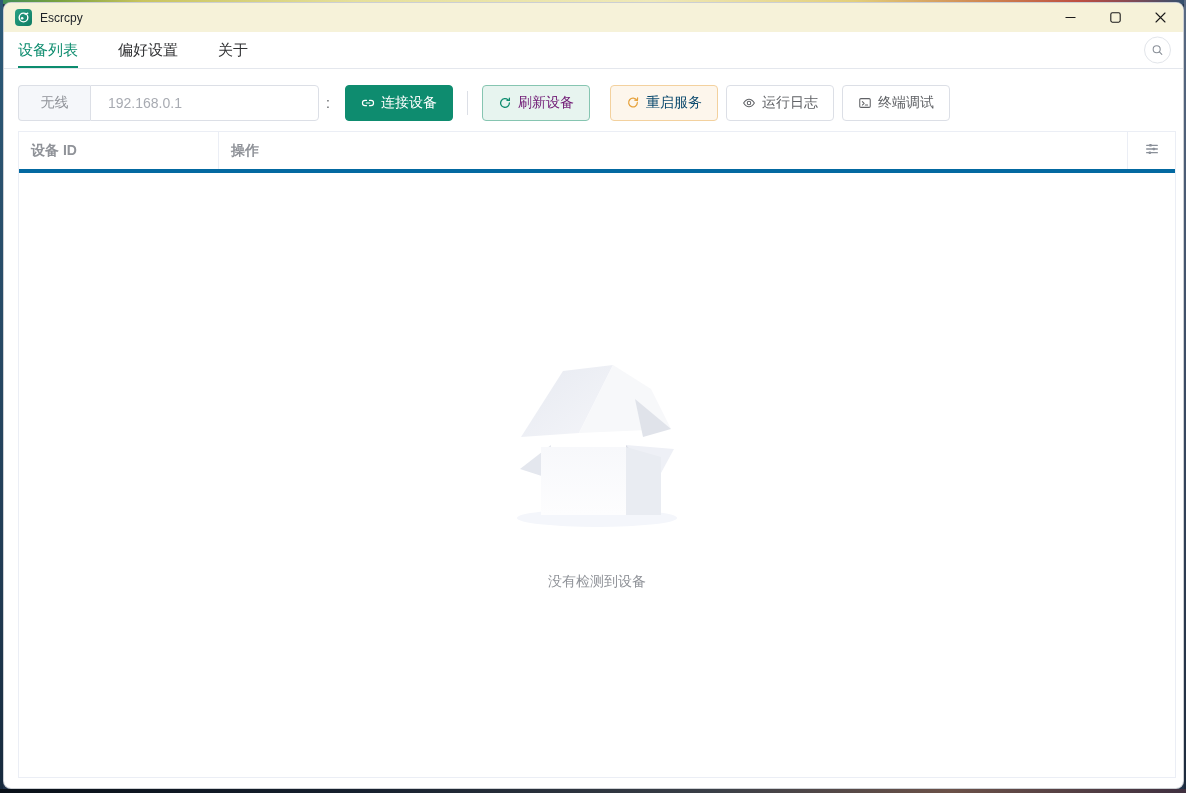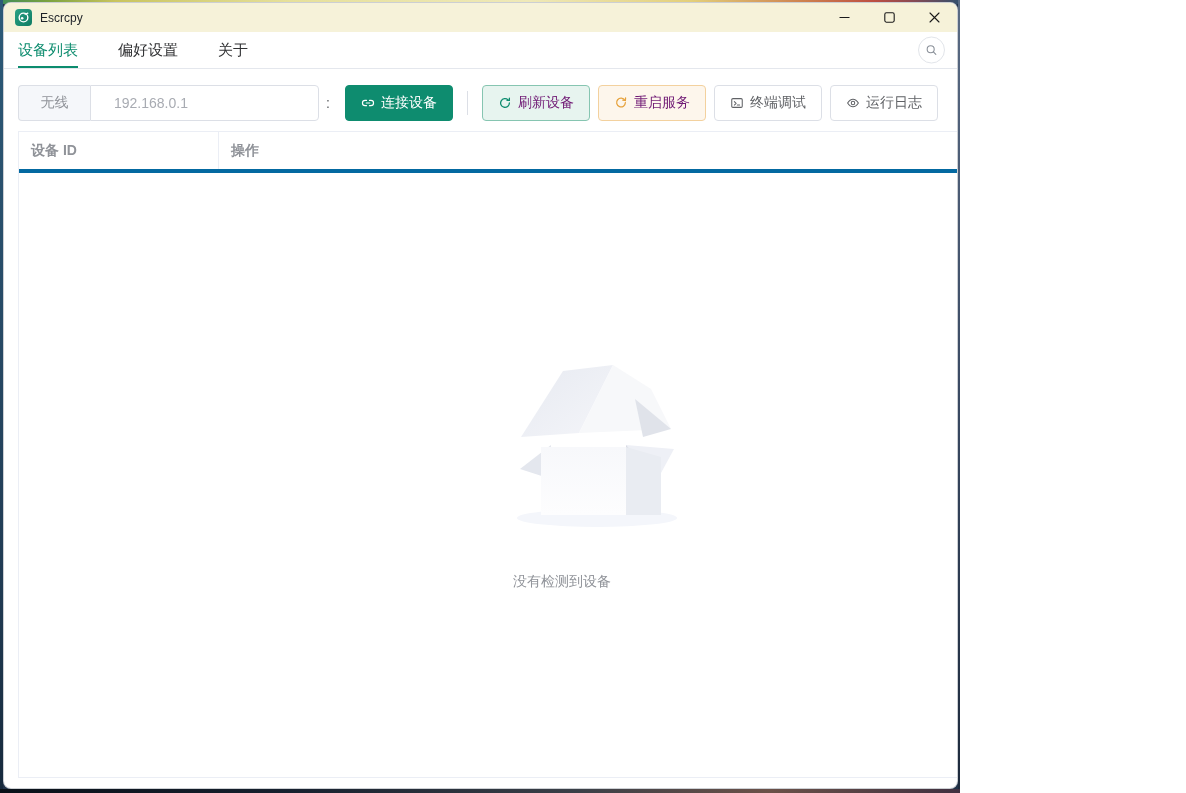--- a/index.html
+++ b/index.html
@@ -1,21 +1,21 @@
 <!DOCTYPE html>
 <html><head>
 <meta charset="utf-8">
 <style>
   * { margin:0; padding:0; box-sizing:border-box; }
   html,body { width:1186px; height:793px; overflow:hidden; }
   body { font-family:"Liberation Sans","DejaVu Sans",sans-serif; }
 
   
   .desktop {
-    position:relative; width:960px; height:793px;
+    position:relative; width:1186px; height:793px;
     background:#22334a;
   }
   .edge-top {
     position:absolute; top:0; left:0; right:0; height:4px;
     background:linear-gradient(90deg,#3f8d58 0%,#7ba23f 5%,#c9c45e 12%,#e6e09a 30%,
       #efe9b8 55%,#e3cf7a 72%,#cd7f4e 84%,#bd4f41 91%,#8a4a52 95%,#31506e 100%);
   }
   .edge-left { position:absolute; top:0; left:0; bottom:0; width:3px;
     background:linear-gradient(180deg,#2c5a78,#274a66 40%,#203a52 75%,#16293c); }
   .edge-right { position:absolute; top:0; right:0; bottom:0; width:2px;
@@ -71,56 +71,56 @@
     display:flex; align-items:center; margin:16px 14px 0 14px; height:36px;
   }
   .input-group { display:flex; height:36px; width:301px;justify-content:center; }
   .prepend {
     width:72px; background:#f5f7fa; border:1px solid #dcdfe6; border-right:none;
     border-radius:4px 0 0 4px; color:#909399; font-size:14px;
     display:flex; align-items:center; justify-content:center;
   }
   .el-input {
     height:36px; border:1px solid #dcdfe6; border-radius:4px;
-    font-size:14px; color:#606266; padding:0 23px; outline:none; background:#fff;
+    font-size:14px; color:#606266; padding:0 17px; outline:none; background:#fff;
   }
   .el-input::placeholder { color:#a8abb2; }
   .ip-input { flex:1; border-radius:0 4px 4px 0; }
   .colon { color:#606266; font-size:14px; margin:0 7px; }
   .port-input { width:111px; }
 
   .btn {
     height:36px; border-radius:4px; font-size:14px; cursor:pointer;
     display:inline-flex; align-items:center; justify-content:center; gap:6px;
     padding:0 15px; white-space:nowrap; border:1px solid transparent;
   }
   .btn-primary { background:#0e8c6f; border-color:#0e8c6f; color:#ffffff; margin-left:8px; }
   .btn-success-plain { background:#e7f4ef; border-color:#86c5b1; color:#701a75; }
-  .btn-warning-plain { background:#fdf6ec; border-color:#f3d19e; color:#701a75; margin-left:8px; }
+  .btn-warning-plain { background:#fdf6ec; border-color:#f3d19e; color:#0c4a6e; margin-left:20px; }
   .btn-default { background:#fff; border-color:#dcdfe6; color:#606266; margin-left:8px; }
   .v-divider { width:1px; height:24px; background:#dcdfe6; margin:0 14px; }
 
   
   .table {
     margin:10px 14px 0 14px; width:1158px; height:647px;
     border:1px solid #ebeef5; display:flex; flex-direction:column; background:#fff;
   }
   .thead { display:flex; height:41px; border-bottom:4px solid #0369a1; flex:none; }
   .th {
     display:flex; align-items:center; padding:0 12px;
     font-size:14px; font-weight:700; color:#909399;
     border-right:1px solid #ebeef5;
   }
   .th-id { width:200px; }
   .th-name { width:459px; }
   .th-ops { flex:1; }
   .th-settings { width:47px; border-right:none; justify-content:center; padding:0; cursor:pointer; }
 
   .tbody { flex:1; display:flex; align-items:center; justify-content:center; }
-  .empty { display:flex; flex-direction:column; }
+  .empty { display:flex; flex-direction:column; align-items:center; }
   .empty-text { margin-top:40px; font-size:14px; color:#909399; }
 
   .icon14 { width:14px; height:14px; display:block; }
   .icon13 { width:13px; height:13px; display:block; }
 </style>
 </head>
 <body>
 
 <div class="desktop">
   <div class="edge-top"></div>
@@ -211,37 +211,37 @@
           <svg class="icon14" viewBox="0 0 24 24" fill="none" stroke="#e6a23c" stroke-width="2.2" stroke-linecap="round">
             <path d="M18.5 7.5a7.5 7.5 0 1 0 1 3.8"></path>
             <polyline points="19.8 3.2 19.5 7.8 15 7.2"></polyline>
           </svg>
         </span>
         <span>重启服务</span>
       </button>
 
       <button class="btn btn-default">
         <span>
+          <svg class="icon14" viewBox="0 0 24 24" fill="none" stroke="#606266" stroke-width="1.8">
+            <path d="M12 5.5c-5.2 0-9.2 6.5-9.2 6.5s4 6.5 9.2 6.5 9.2-6.5 9.2-6.5-4-6.5-9.2-6.5z"></path>
+            <circle cx="12" cy="12" r="3"></circle>
+          </svg>
+        </span>
+        <span>运行日志</span>
+      </button>
+
+      <button class="btn btn-default">
+        <span>
           <svg class="icon14" viewBox="0 0 24 24" fill="none" stroke="#606266" stroke-width="1.8" stroke-linecap="round" stroke-linejoin="round">
             <rect x="3" y="4.5" width="18" height="15" rx="2"></rect>
             <path d="M7.5 9.5l3 3-3 3"></path>
             <path d="M12.5 15.5h4"></path>
           </svg>
         </span>
         <span>终端调试</span>
-      </button>
-
-      <button class="btn btn-default">
-        <span>
-          <svg class="icon14" viewBox="0 0 24 24" fill="none" stroke="#606266" stroke-width="1.8">
-            <path d="M12 5.5c-5.2 0-9.2 6.5-9.2 6.5s4 6.5 9.2 6.5 9.2-6.5 9.2-6.5-4-6.5-9.2-6.5z"></path>
-            <circle cx="12" cy="12" r="3"></circle>
-          </svg>
-        </span>
-        <span>运行日志</span>
       </button>
     </div>
 
     <div class="table">
       <div class="thead">
         <div class="th th-id">设备 ID</div>
         <div class="th th-ops">操作</div>
         <div class="th th-settings">
           <span>
             <svg width="16" height="16" viewBox="0 0 24 24" fill="none" stroke="#8a9099" stroke-width="2" stroke-linecap="round">

